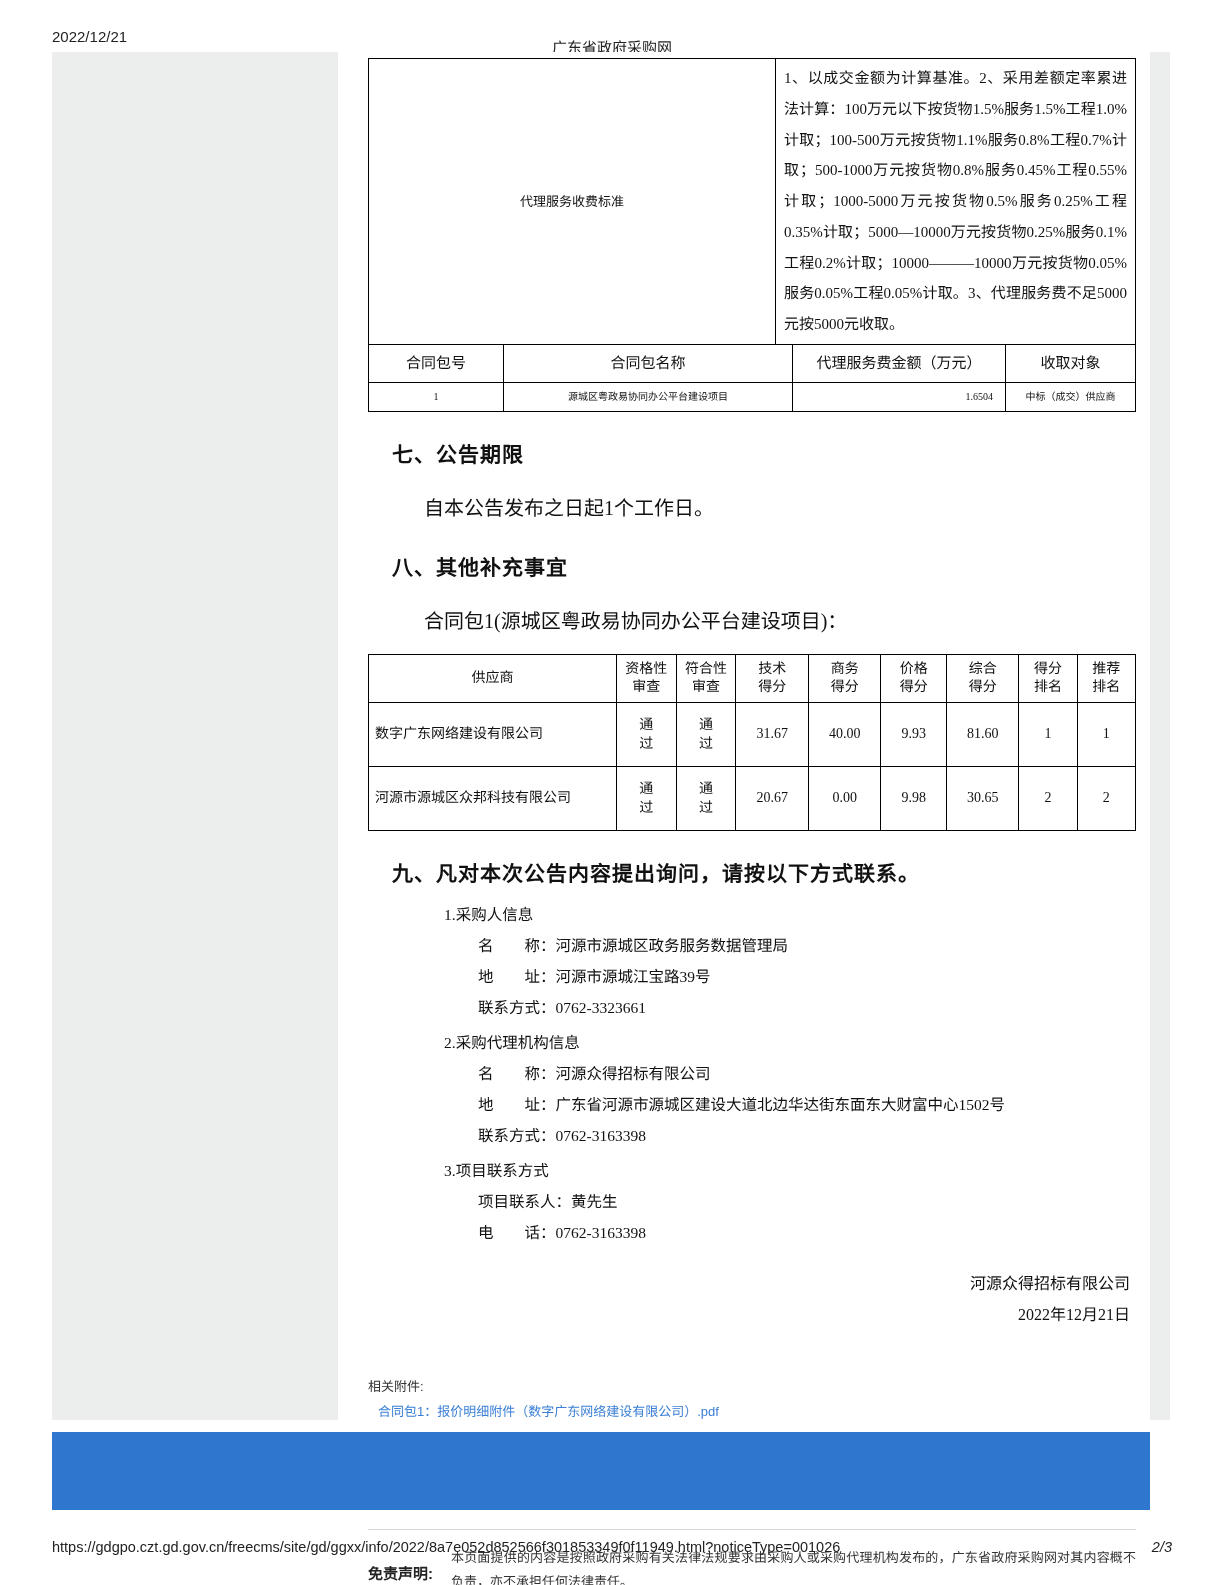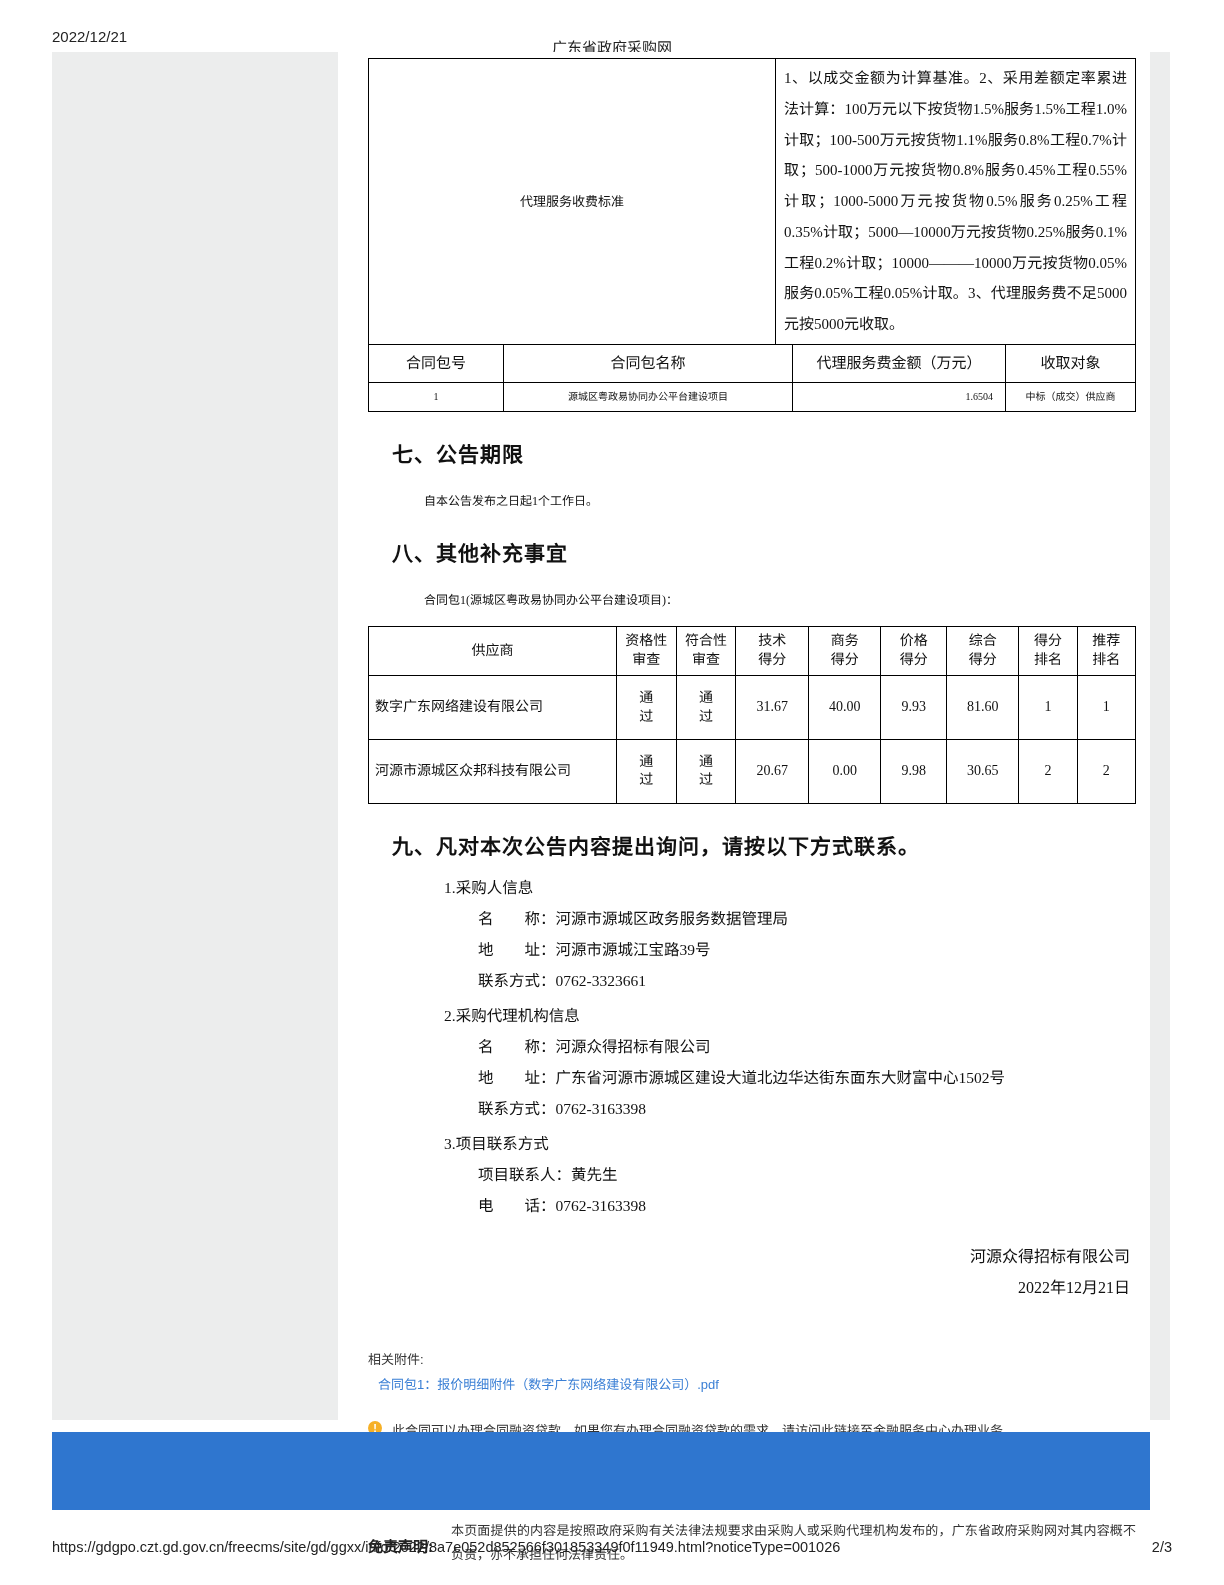--- a/index.html
+++ b/index.html
@@ -52,20 +52,21 @@
   }
   .print-foot .url {
     position: absolute;
     left: 52px;
     top: 0;
   }
   .print-foot .pagenum {
     position: absolute;
     right: 52px;
     top: 0;
+    font-style: italic;
   }
   .gray-left {
     position: absolute;
     left: 52px;
     top: 52px;
     width: 286px;
     height: 1368px;
     background: #eceded;
   }
   .gray-right {
@@ -141,21 +142,21 @@
   }
 
   
   h2.sec {
     font-size: 21px;
     font-weight: bold;
     margin: 26px 0 12px 24px;
     letter-spacing: 1px;
   }
   p.para {
-    font-size: 12px;
+    font-size: 20px;
     margin: 23px 0 6px 56px;
     line-height: 1.7;
   }
 
   
   table.score {
     border-collapse: collapse;
     width: 100%;
     margin-top: 16px;
     font-size: 14px;

